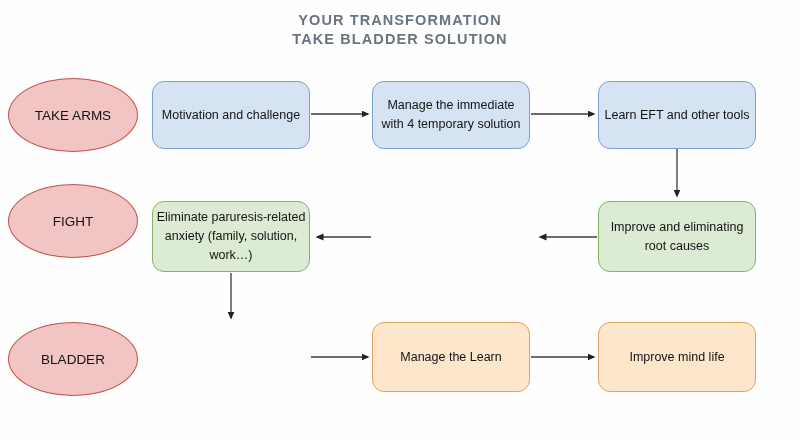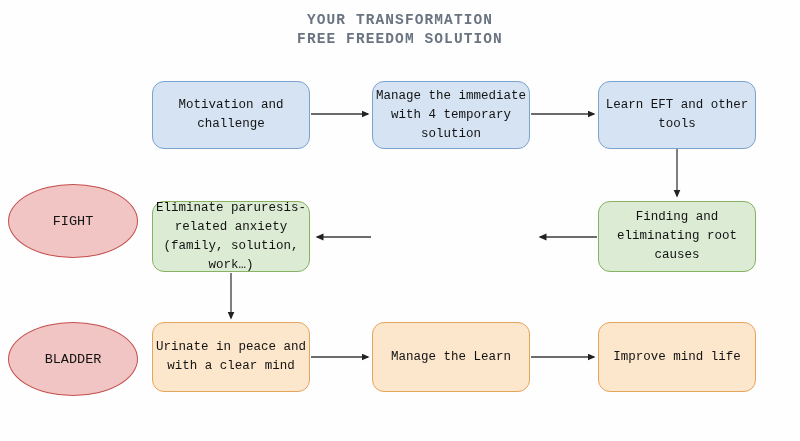--- a/index.html
+++ b/index.html
@@ -1,18 +1,18 @@
 <!DOCTYPE html>
 <html><head>
 <meta charset="utf-8">
 <style>
   html,body { margin:0; padding:0; background:#ffffff; }
   .canvas {
     position:relative; width:800px; height:441px; background:#fffefe;
-    font-family:Liberation Mono, monospace; overflow:hidden;
+    font-family:Liberation Sans, sans-serif; overflow:hidden;
   }
   .title {
     position:absolute; top:11px; left:0; width:100%;
     text-align:center; color:#6a7480; font-weight:bold;
     font-size:14.5px; letter-spacing:1.1px; line-height:19px;
   }
   .ellipse {
     position:absolute; left:8px; width:130px; height:74px;
     border-radius:50%; background:#f2c5c5; border:1.5px solid #c4504e;
     display:flex; align-items:center; justify-content:center;
@@ -42,48 +42,48 @@
     pointer-events:none;
   }
 </style>
 </head>
 <body>
 
 <div class="canvas">
 
   <div class="title">
     <div>YOUR TRANSFORMATION</div>
-    <div>FREE FREEDOM SOLUTION</div>
+    <div>TAKE BLADDER SOLUTION</div>
   </div>
 
+  <div class="ellipse el1">
+    <span>TAKE ARMS</span>
+  </div>
   <div class="box blue row1 col1">
     <span>Motivation and challenge</span>
   </div>
   <div class="box blue row1 col2">
     <span>Manage the immediate with 4 temporary solution</span>
   </div>
   <div class="box blue row1 col3">
     <span>Learn EFT and other tools</span>
   </div>
 
   <div class="ellipse el2">
     <span>FIGHT</span>
   </div>
   <div class="box green row2 col1">
     <span>Eliminate paruresis-related anxiety (family, solution, work…)</span>
   </div>
   <div class="box green row2 col3">
-    <span>Finding and eliminating root causes</span>
+    <span>Improve and eliminating root causes</span>
   </div>
 
   <div class="ellipse el3">
     <span>BLADDER</span>
-  </div>
-  <div class="box orange row3 col1">
-    <span>Urinate in peace and with a clear mind</span>
   </div>
   <div class="box orange row3 col2">
     <span>Manage the Learn</span>
   </div>
   <div class="box orange row3 col3">
     <span>Improve mind life</span>
   </div>
 
   <svg class="arrows" viewBox="0 0 800 441">
     <defs>

